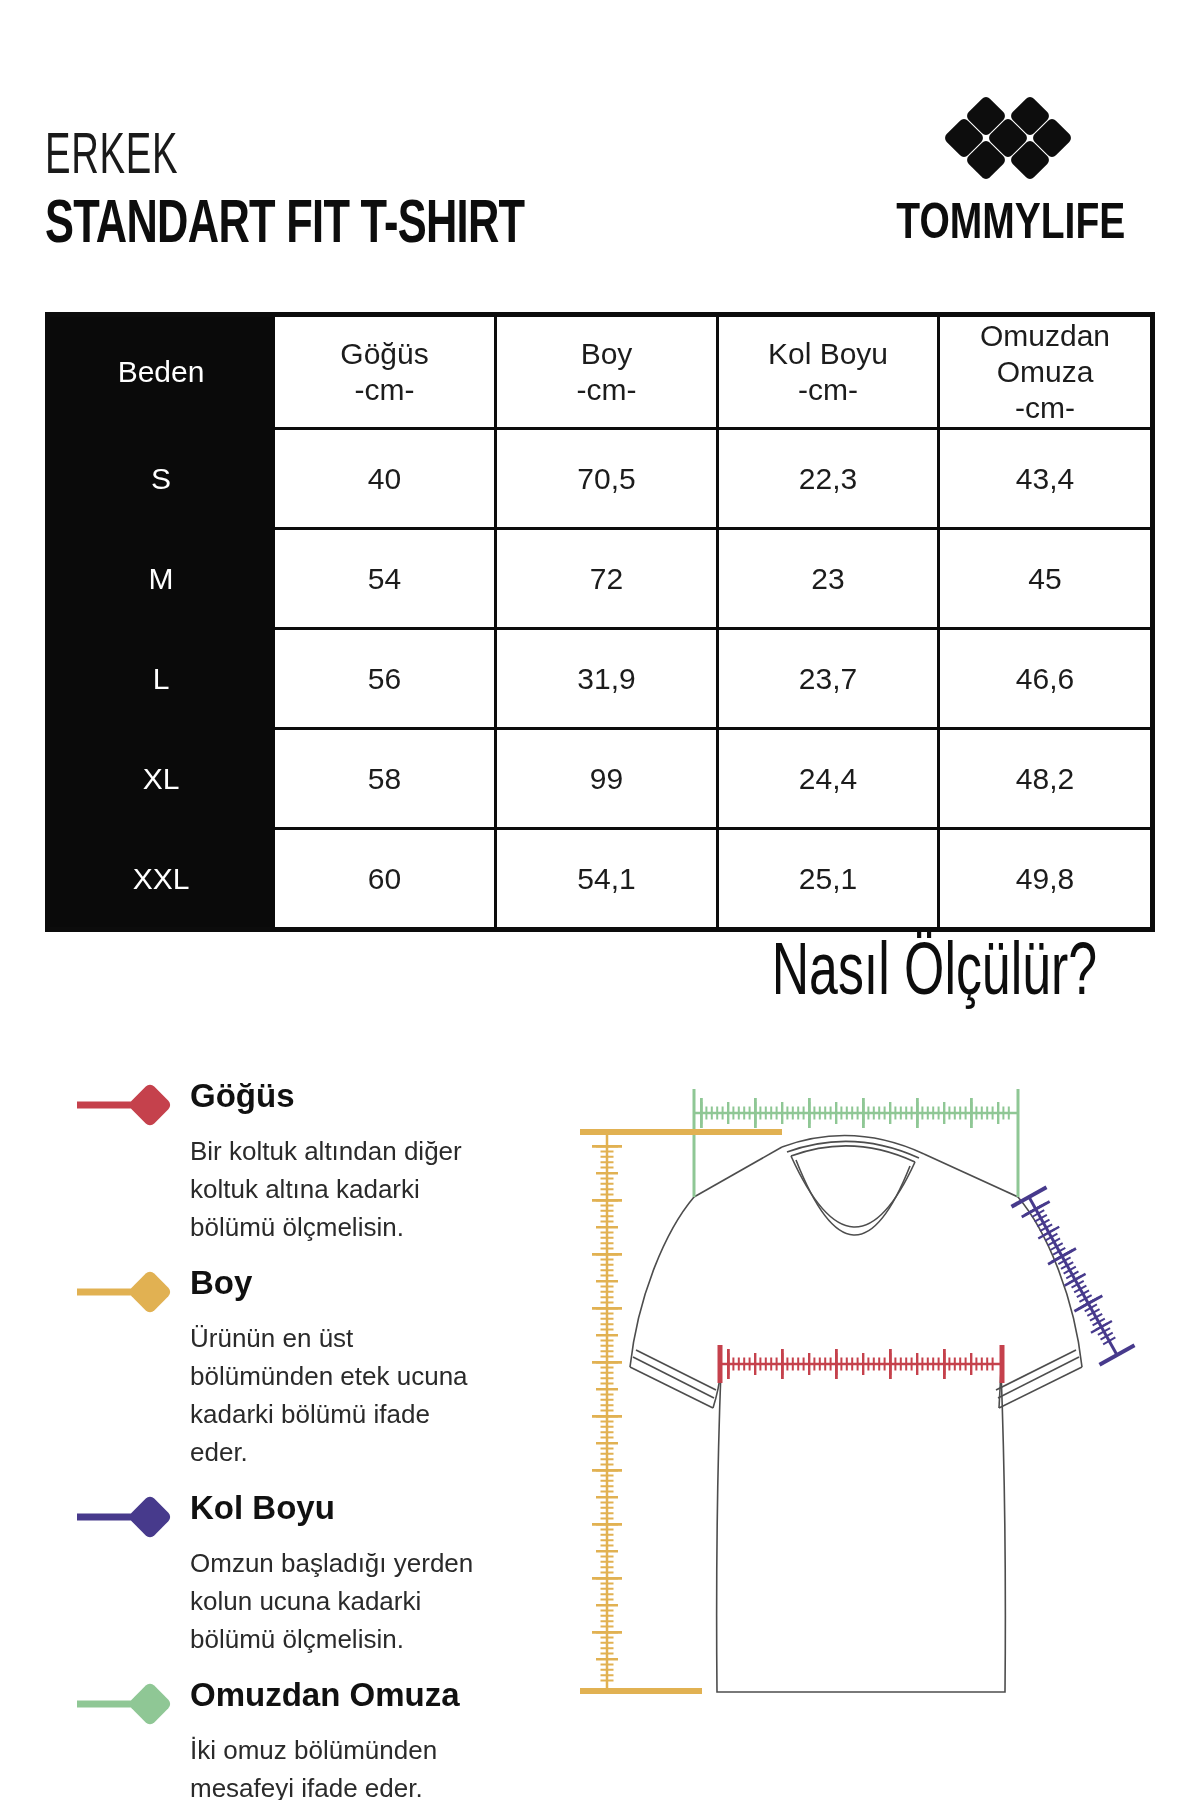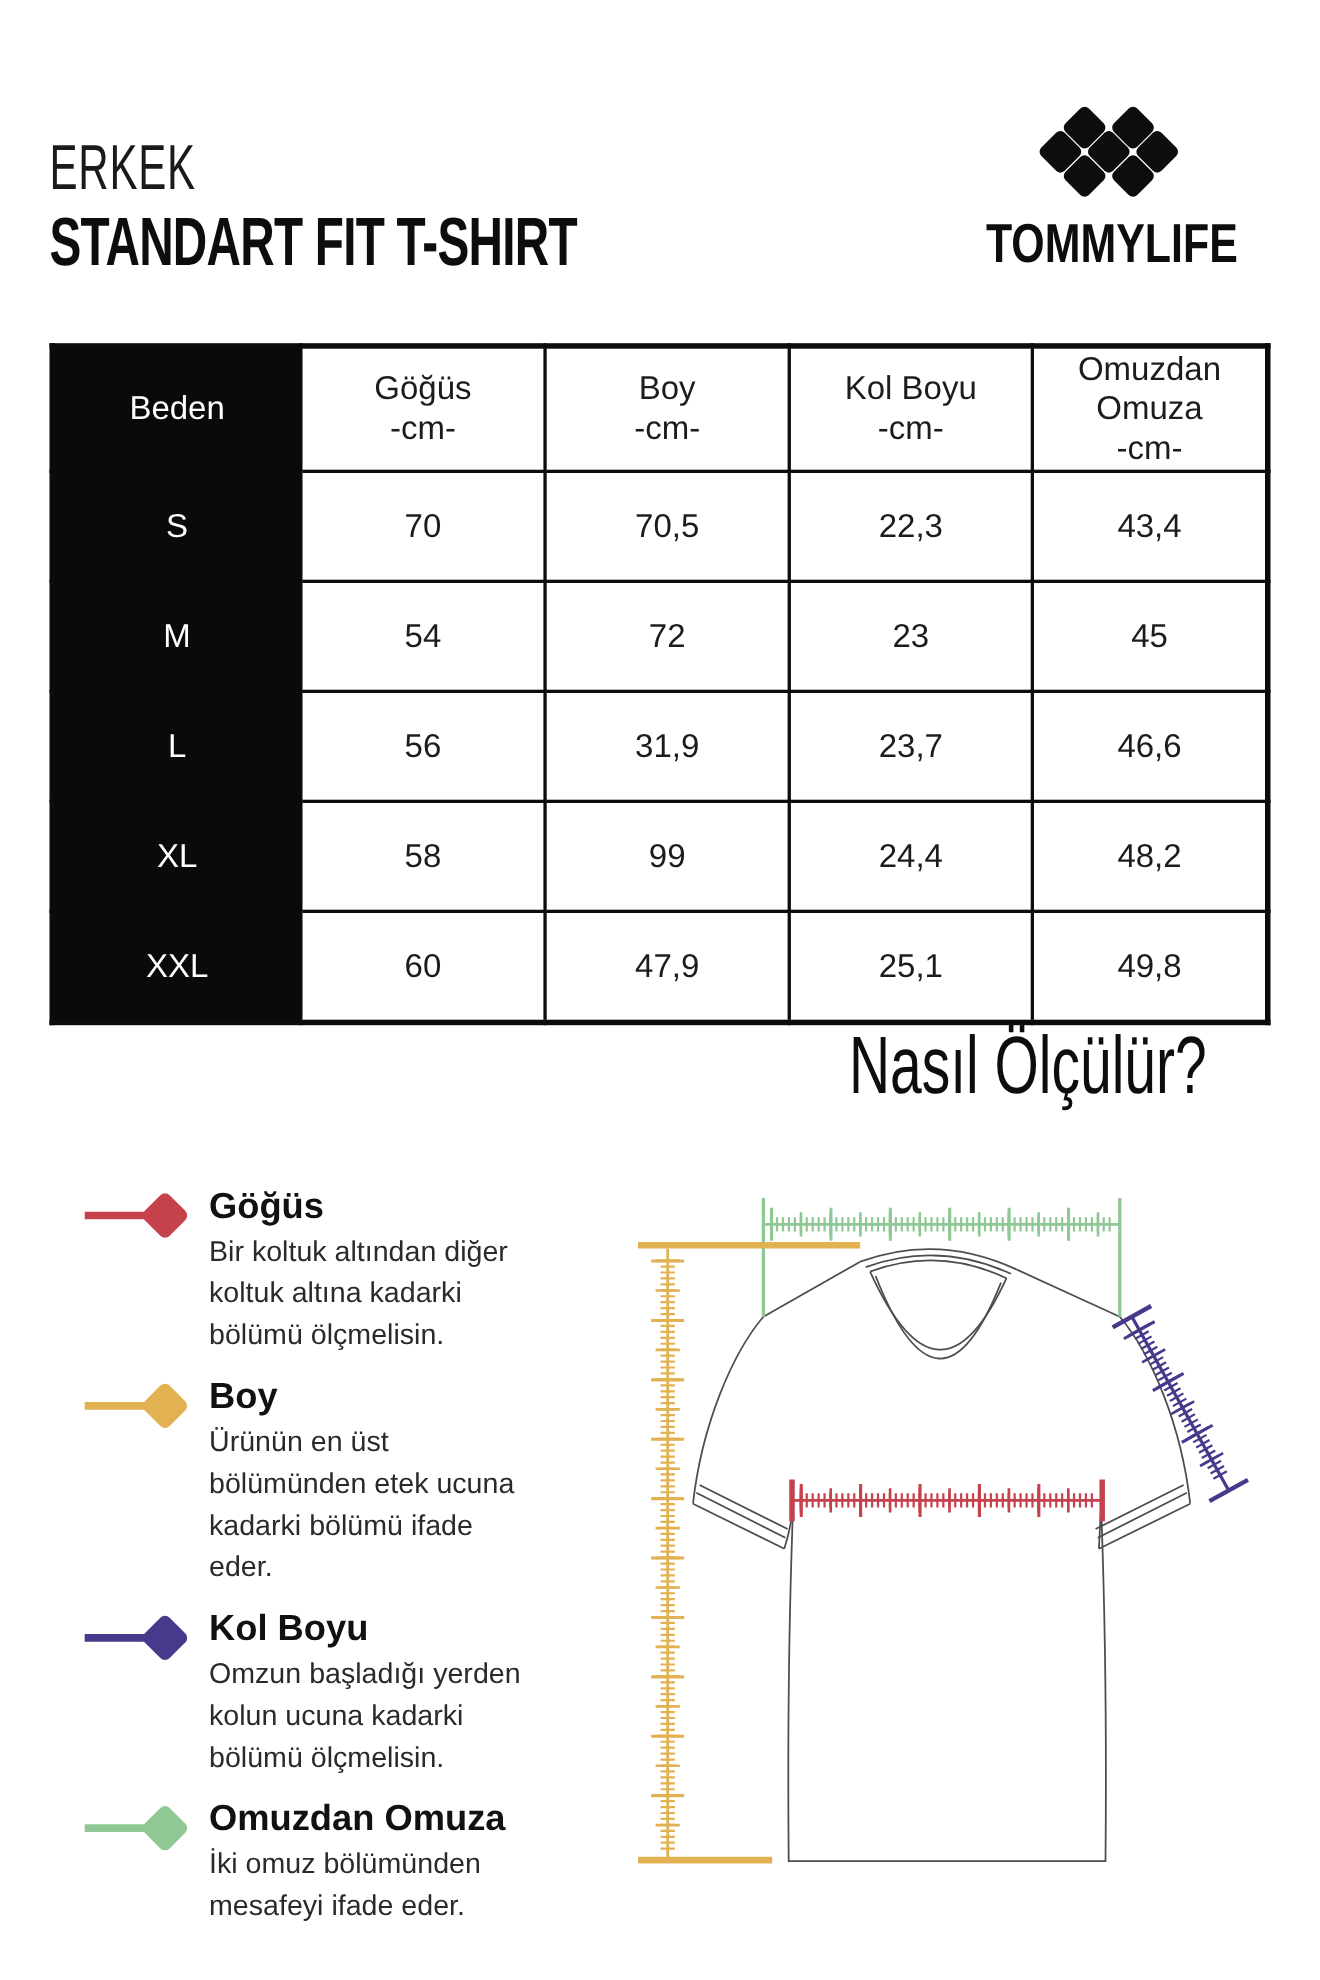--- a/index.html
+++ b/index.html
@@ -32,21 +32,21 @@
   
   .measure-title-wrap{left:0;top:932px;width:1167px;text-align:right;}
   .measure-title{display:inline-block;font-size:74px;line-height:1;font-weight:400;
                  transform:scaleX(0.70);transform-origin:center;color:#0d0d0d;}
 
   
   .legend{left:75px;top:1076px;width:412px;}
   .legend-item{display:flex;align-items:flex-start;margin-bottom:17px;}
   .legend-icon{flex:0 0 115px;width:115px;padding-top:0;}
   .legend-title{font-size:33px;font-weight:700;line-height:40px;color:#111;}
-  .legend-desc{font-size:26px;line-height:38px;max-width:322px;color:#2a2a2a;margin-top:2px;}
+  .legend-desc{font-size:26px;line-height:38px;max-width:322px;color:#2a2a2a;margin-top:16px;}
   .c-red{fill:#c5414c;stroke:#c5414c;}
   .c-yellow{fill:#e1b152;stroke:#e1b152;}
   .c-purple{fill:#473a8c;stroke:#473a8c;}
   .c-green{fill:#8fc795;stroke:#8fc795;}
 
   
   .diagram{left:480px;top:1005px;}
   .shirt{stroke:#4d4d4d;stroke-width:1.6;fill:none;}
   .gr{stroke:#8fc795;}
   .yl{stroke:#e1b152;}
@@ -98,21 +98,21 @@
       <span>Kol Boyu</span>
       <span class="hdr-unit">-cm-</span>
     </td>
     <td>
       <span>Omuzdan Omuza</span>
       <span class="hdr-unit">-cm-</span>
     </td>
   </tr>
   <tr class="datarow">
     <td class="sizecol">S</td>
-    <td>70</td>
+    <td>40</td>
     <td>70,5</td>
     <td>22,3</td>
     <td>43,4</td>
   </tr>
   <tr class="datarow">
     <td class="sizecol">M</td>
     <td>54</td>
     <td>72</td>
     <td>23</td>
     <td>45</td>
@@ -127,21 +127,21 @@
   <tr class="datarow">
     <td class="sizecol">XL</td>
     <td>58</td>
     <td>99</td>
     <td>24,4</td>
     <td>48,2</td>
   </tr>
   <tr class="datarow">
     <td class="sizecol">XXL</td>
     <td>60</td>
-    <td>47,9</td>
+    <td>54,1</td>
     <td>25,1</td>
     <td>49,8</td>
   </tr>
 </tbody>
   </table>
 
 <div class="abs measure-title-wrap">
   <span class="measure-title">Nasıl Ölçülür?</span>
 </div>
 

